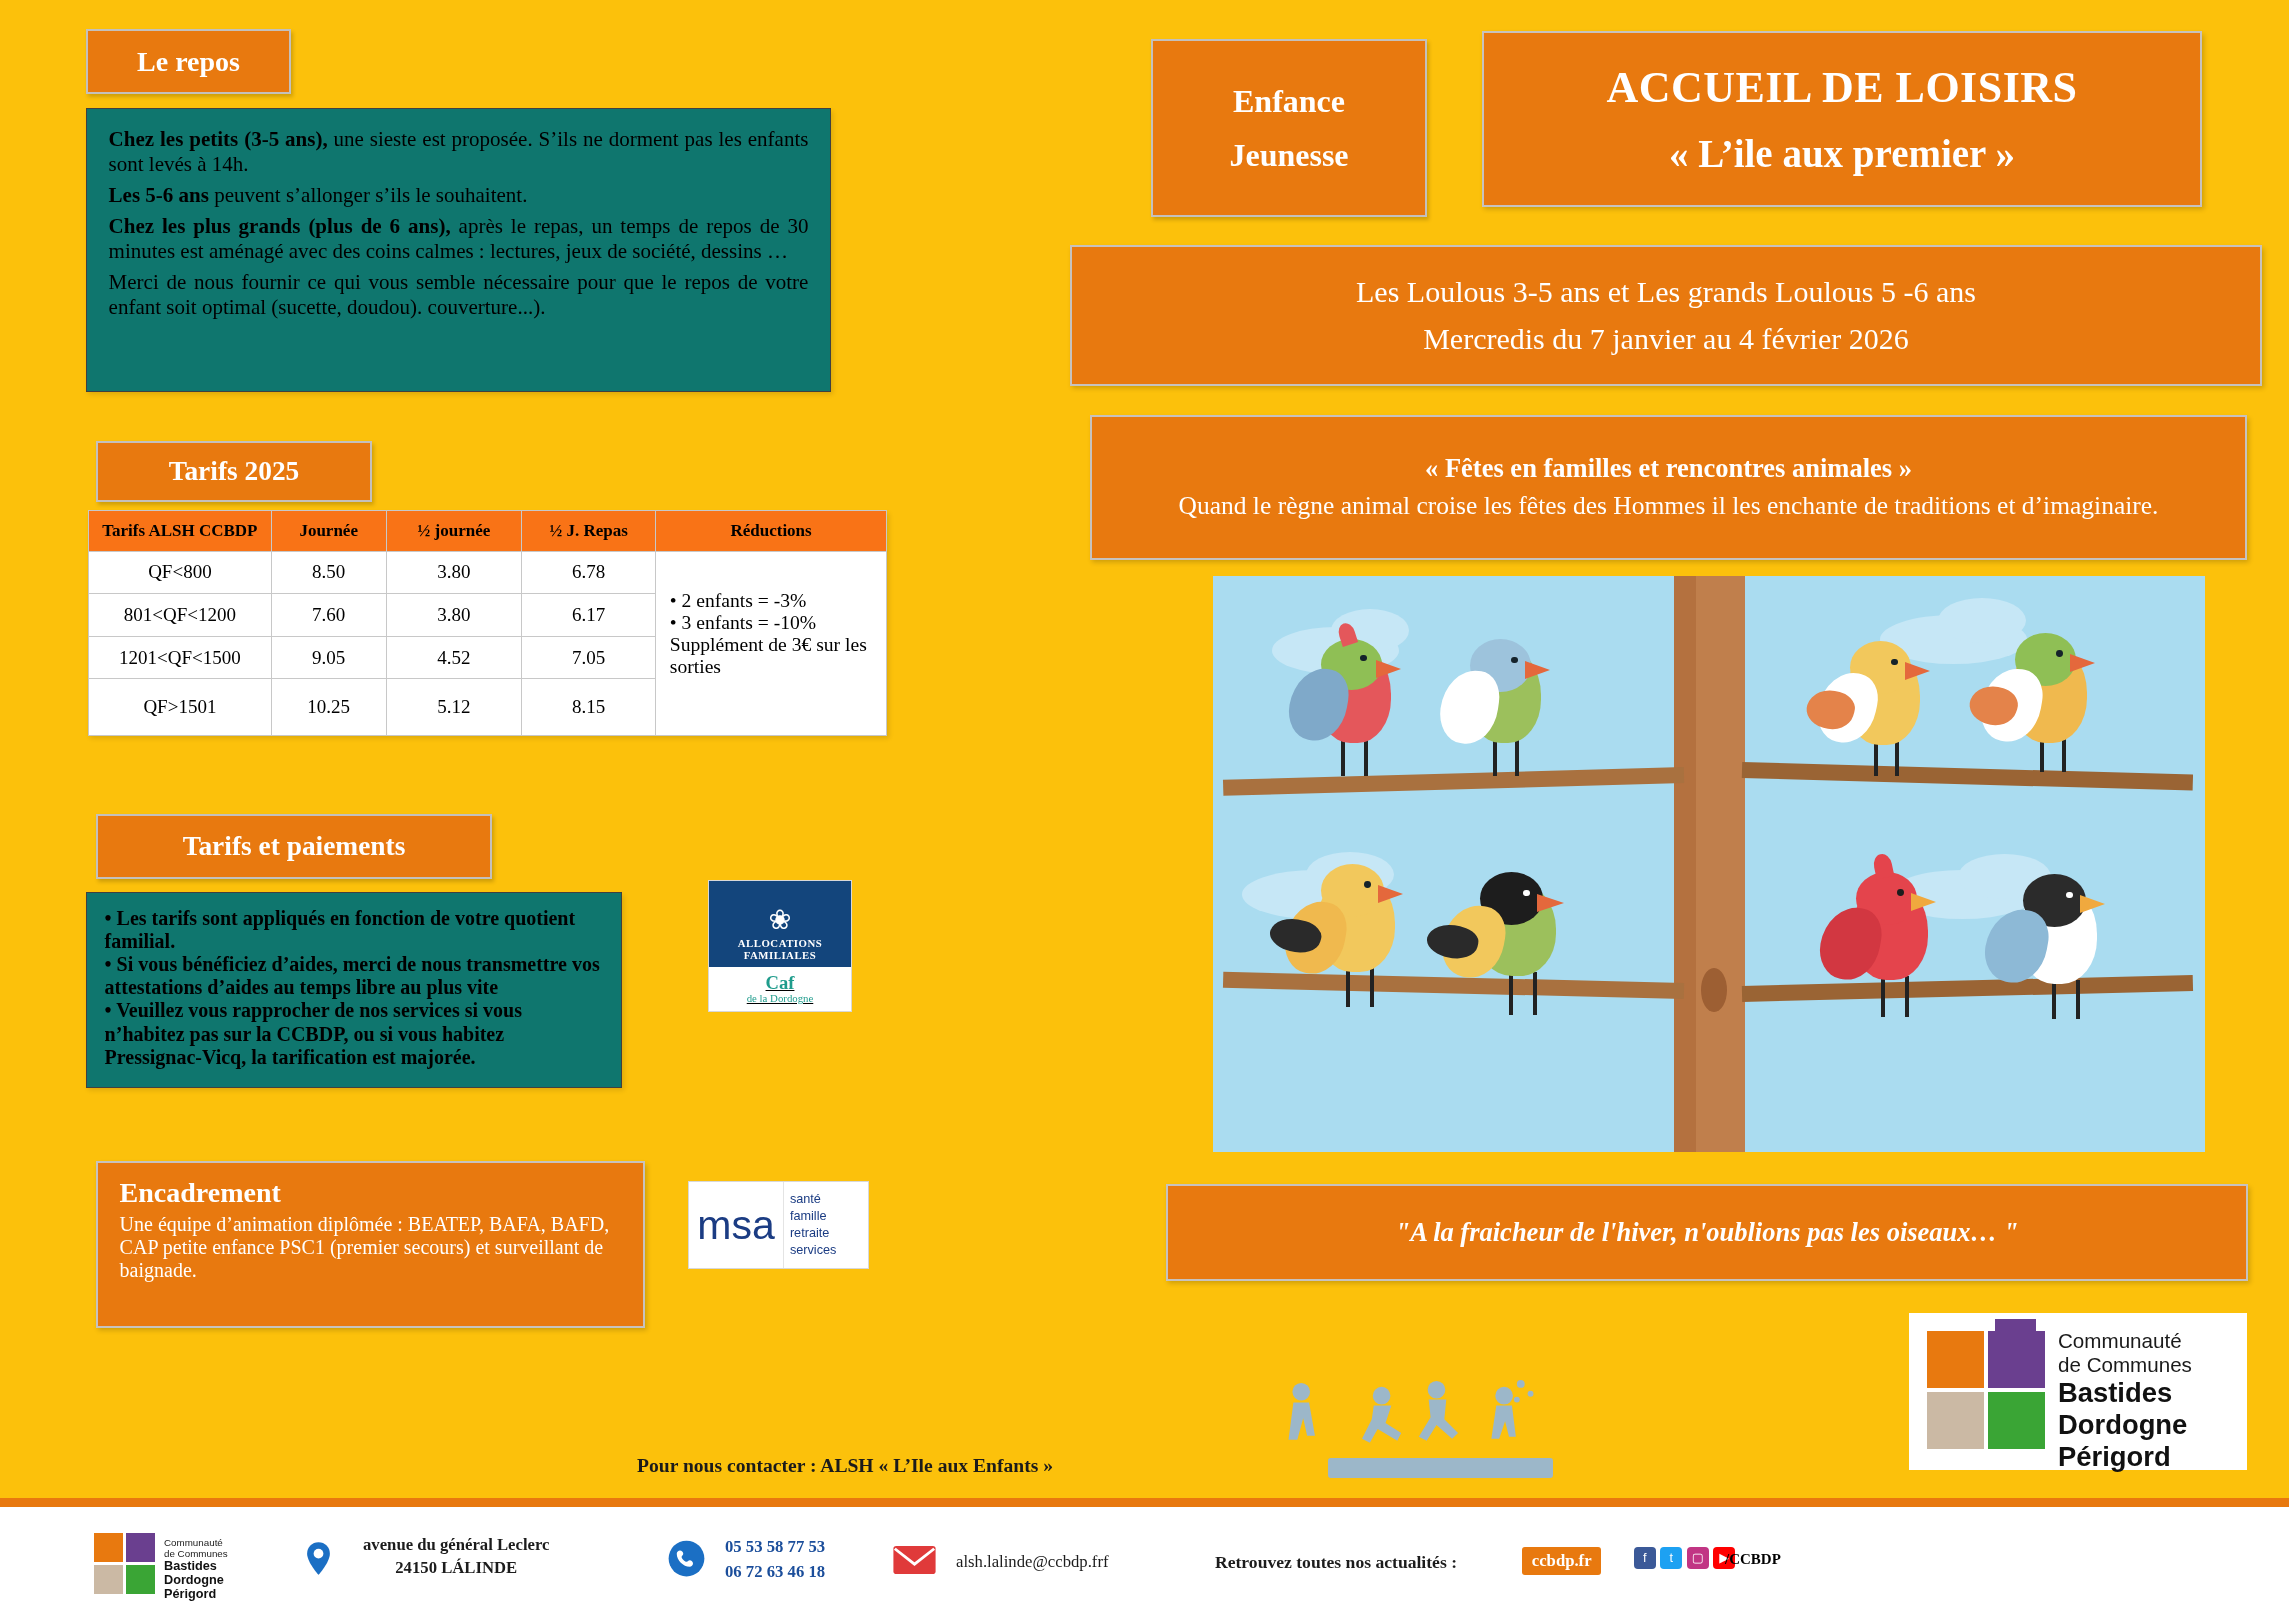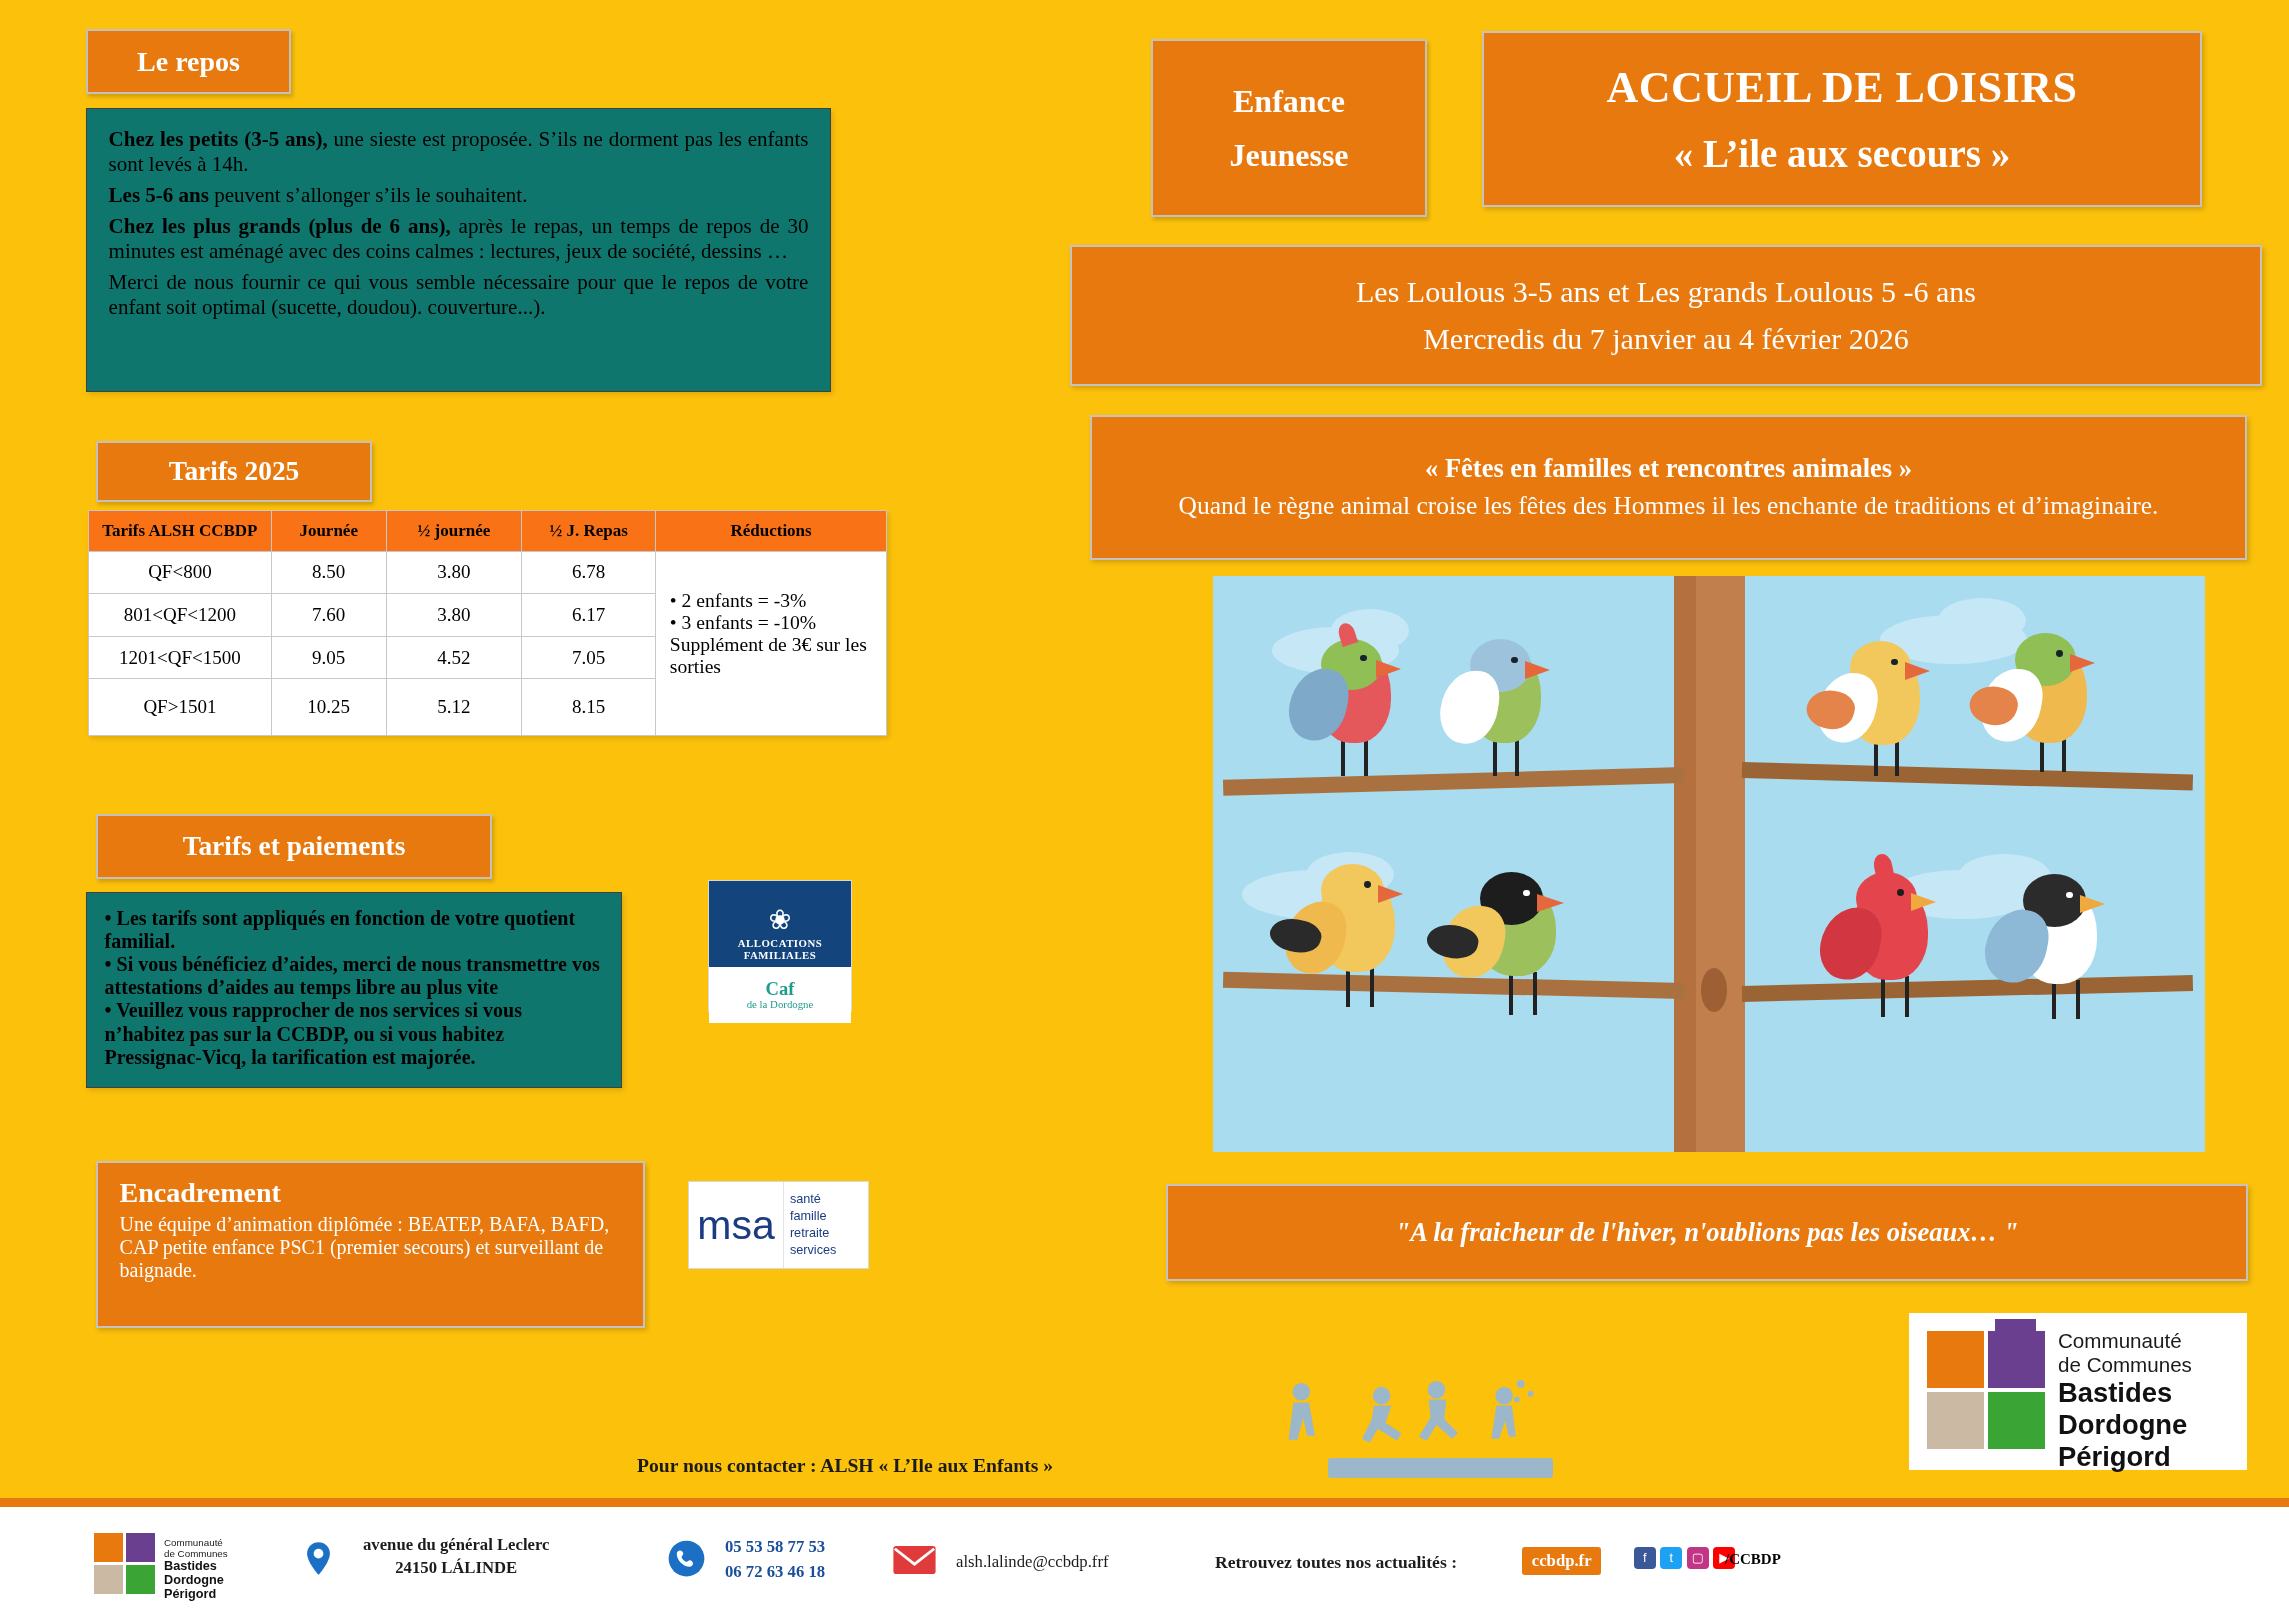--- a/index.html
+++ b/index.html
@@ -67,21 +67,21 @@
 
   #encadrement-box { left:96px; top:1161px; width:549px; height:167px; padding:13.7px 21.6px; box-sizing:border-box; }
   #encadrement-box .h { font-size:28px; font-weight:bold; margin-bottom:3.9px; }
   #encadrement-box p { margin:0; font-size:20px; line-height:1.15; }
 
   
   #caf-logo { position:absolute; left:708px; top:880px; width:142px; height:130px; background:#fff; border:1px solid #d8d8d8; }
   #caf-logo .top { height:86px; background:#13457c; color:#fff; display:flex; flex-direction:column; align-items:center; justify-content:flex-end; }
   #caf-logo .flower { font-size:27.4px; line-height:1; margin-bottom:3.9px; }
   #caf-logo .af { font-size:10.8px; font-weight:bold; letter-spacing:0.5px; text-align:center; line-height:1.1; padding-bottom:4.9px;}
-  #caf-logo .bot { height:56px; background:#fff; display:flex; flex-direction:column; align-items:center; justify-content:center; }
+  #caf-logo .bot { height:44px; background:#fff; display:flex; flex-direction:column; align-items:center; justify-content:center;text-decoration:underline; }
   #caf-logo .caf { color:#1f9c8c; font-weight:bold; font-size:18.6px; line-height:1; }
   #caf-logo .dordogne { color:#1f9c8c; font-size:10.8px; }
 
   
   #msa-logo { position:absolute; left:688px; top:1181px; width:179px; height:86px; background:#fff; border:1px solid #d8d8d8; display:flex; }
   #msa-logo .msa { width:94px; display:flex; align-items:center; justify-content:center; color:#1b3c83; font-weight:normal; font-size:41px; font-family:"Liberation Sans", sans-serif; }
   #msa-logo .words { flex:1; display:flex; flex-direction:column; justify-content:center; border-left:1px solid #e4e4e4; padding-left:5.9px; }
   #msa-logo .words span { font-size:12.7px; color:#1b3c83; font-family:"Liberation Sans", sans-serif; line-height:1.32; }
 
   
@@ -252,21 +252,21 @@
     </div>
   </div>
 
   <div class="tag" id="ej-tag" style="position:absolute;">
     <span>Enfance</span>
     <span>Jeunesse</span>
   </div>
 
   <div class="orangebox" id="title-box" style="position:absolute;">
     <div class="t1">ACCUEIL DE LOISIRS</div>
-    <div class="t2">« L’ile aux secours »</div>
+    <div class="t2">« L’ile aux premier »</div>
   </div>
 
   <div class="orangebox" id="dates-box" style="position:absolute;">
     <div>Les Loulous 3-5 ans et Les grands Loulous 5 -6 ans</div>
     <div>Mercredis du 7 janvier au 4 février 2026</div>
   </div>
 
   <div class="orangebox" id="theme-box" style="position:absolute;">
     <div class="h">« Fêtes en familles et rencontres animales »</div>
     <div class="p">Quand le règne animal croise les fêtes des Hommes il les enchante de traditions et d’imaginaire.</div>

